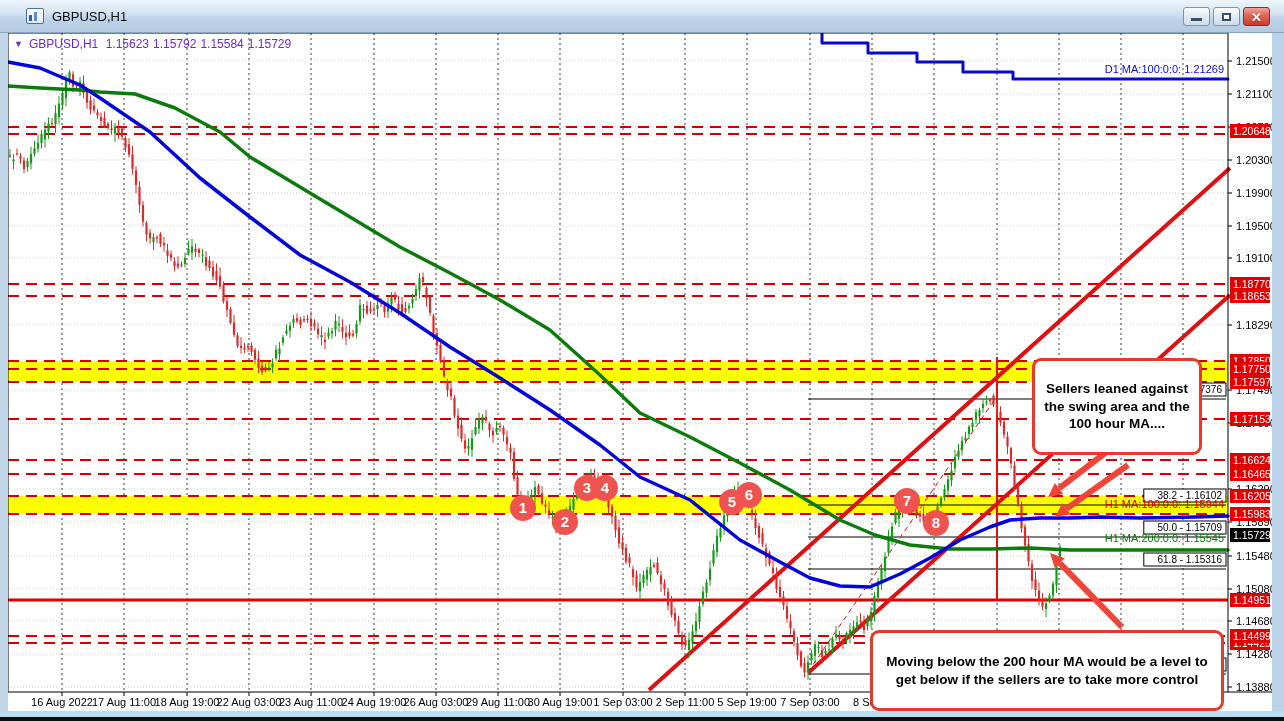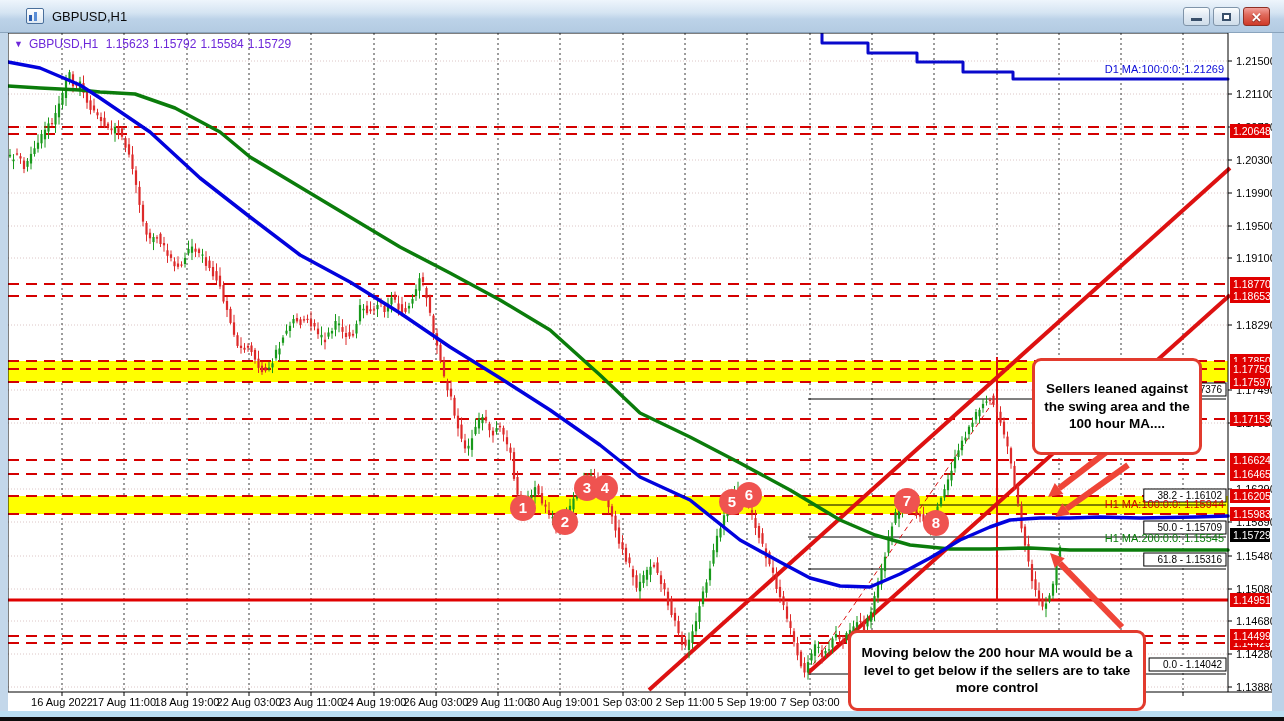--- a/index.html
+++ b/index.html
@@ -27,21 +27,21 @@
   
   #chart-svg{position:absolute;left:0;top:0;z-index:1;}
   .ohlc{position:absolute;left:14px;top:37px;font-size:12px;color:#6d28d9;z-index:2;white-space:nowrap;}
   .ohlc .tri{font-size:9px;margin-right:6px;vertical-align:1px;}
   .ohlc span{margin-right:4px;}
   
   .note{position:absolute;background:#fff;border:3px solid #e23b2e;border-radius:9px;
     box-sizing:border-box;display:flex;align-items:center;justify-content:center;text-align:center;
     font-weight:bold;font-size:13.5px;line-height:1.3;color:#000;z-index:10;padding:4px 6px;}
   #note1{left:1032px;top:358px;width:170px;height:97px;}
-  #note2{left:848px;top:630px;width:298px;height:81px;}
+  #note2{left:870px;top:630px;width:354px;height:81px;}
 </style>
 </head>
 <body>
 
 <svg id="chart-svg" width="1284" height="721">
     <rect x="8" y="33" width="1264" height="678" fill="#ffffff"></rect>
     <line x1="8" y1="61" x2="1228" y2="61" stroke="#dcc6c6" stroke-width="1" stroke-dasharray="1,2"></line>
     <line x1="8" y1="94" x2="1228" y2="94" stroke="#dcc6c6" stroke-width="1" stroke-dasharray="1,2"></line>
     <line x1="8" y1="127" x2="1228" y2="127" stroke="#dcc6c6" stroke-width="1" stroke-dasharray="1,2"></line>
     <line x1="8" y1="160" x2="1228" y2="160" stroke="#dcc6c6" stroke-width="1" stroke-dasharray="1,2"></line>

